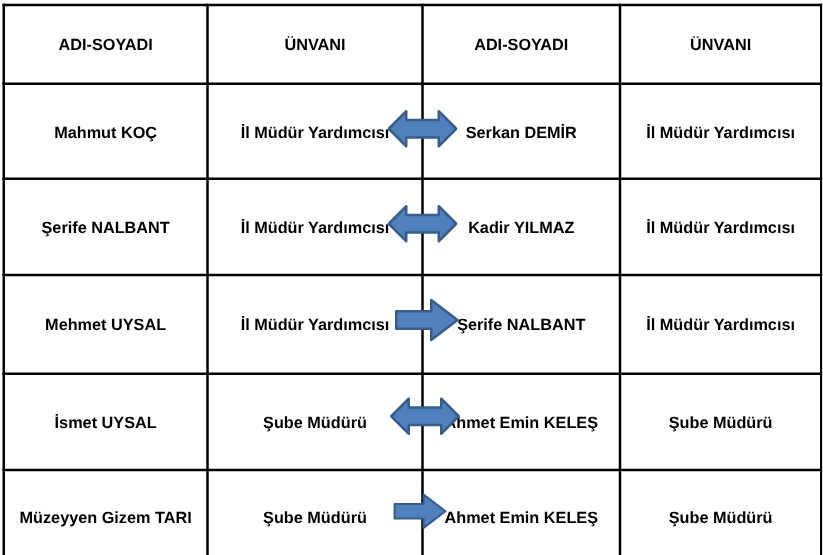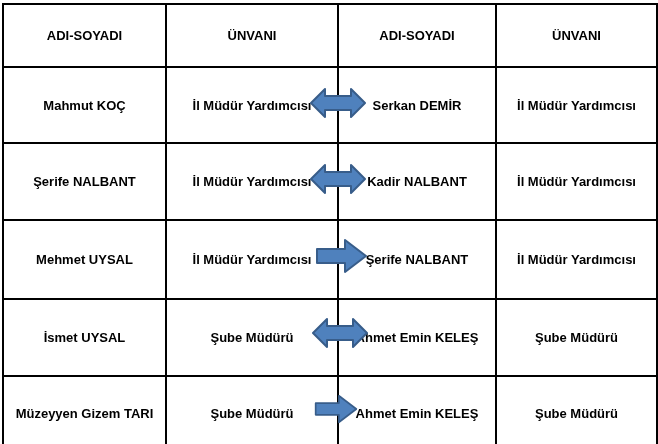--- a/index.html
+++ b/index.html
@@ -88,21 +88,21 @@
     <tbody>
       <tr class="r1">
         <td>Mahmut KOÇ</td>
         <td>İl Müdür Yardımcısı</td>
         <td>Serkan DEMİR</td>
         <td>İl Müdür Yardımcısı</td>
       </tr>
       <tr class="r2">
         <td>Şerife NALBANT</td>
         <td>İl Müdür Yardımcısı</td>
-        <td>Kadir NALBANT</td>
+        <td>Kadir YILMAZ</td>
         <td>İl Müdür Yardımcısı</td>
       </tr>
       <tr class="r3">
         <td>Mehmet UYSAL</td>
         <td>İl Müdür Yardımcısı</td>
         <td>Şerife NALBANT</td>
         <td>İl Müdür Yardımcısı</td>
       </tr>
       <tr class="r4">
         <td>İsmet UYSAL</td>

